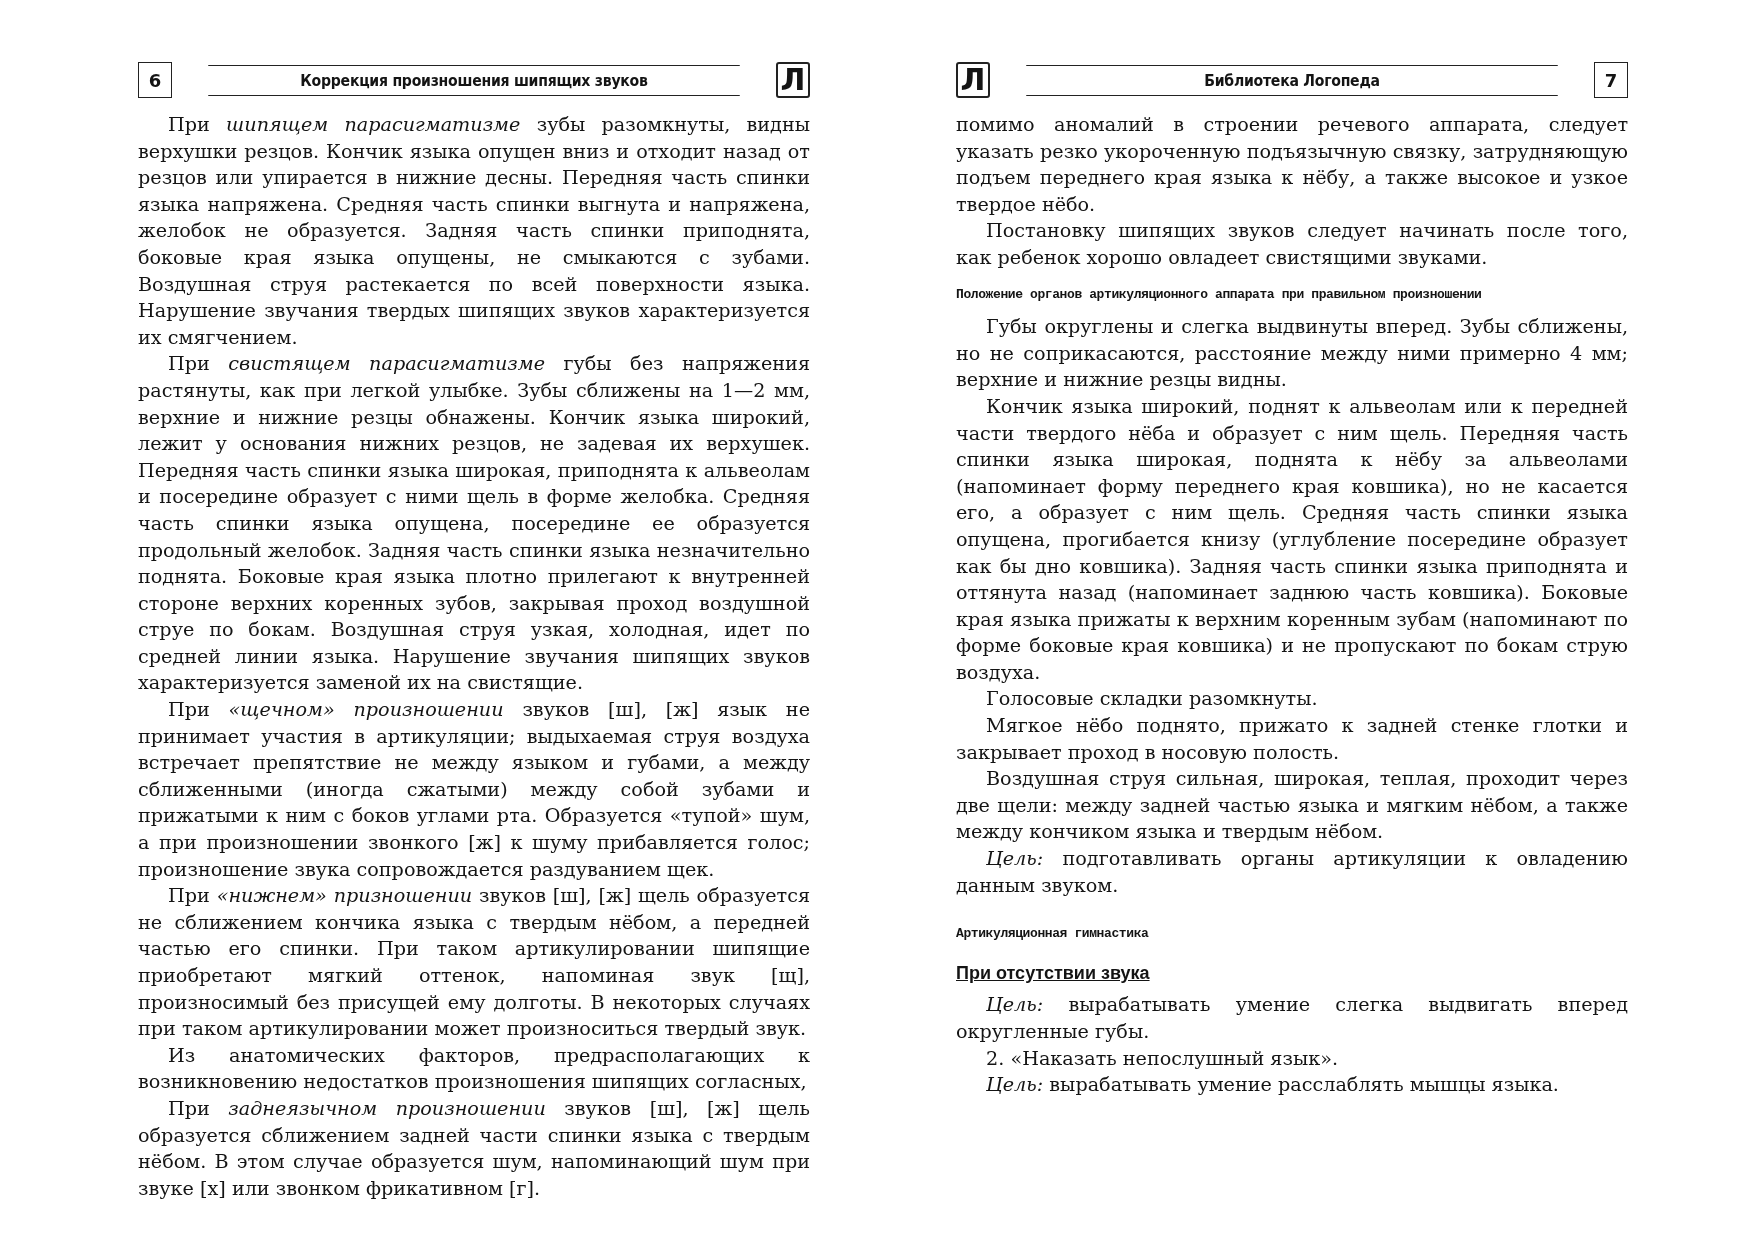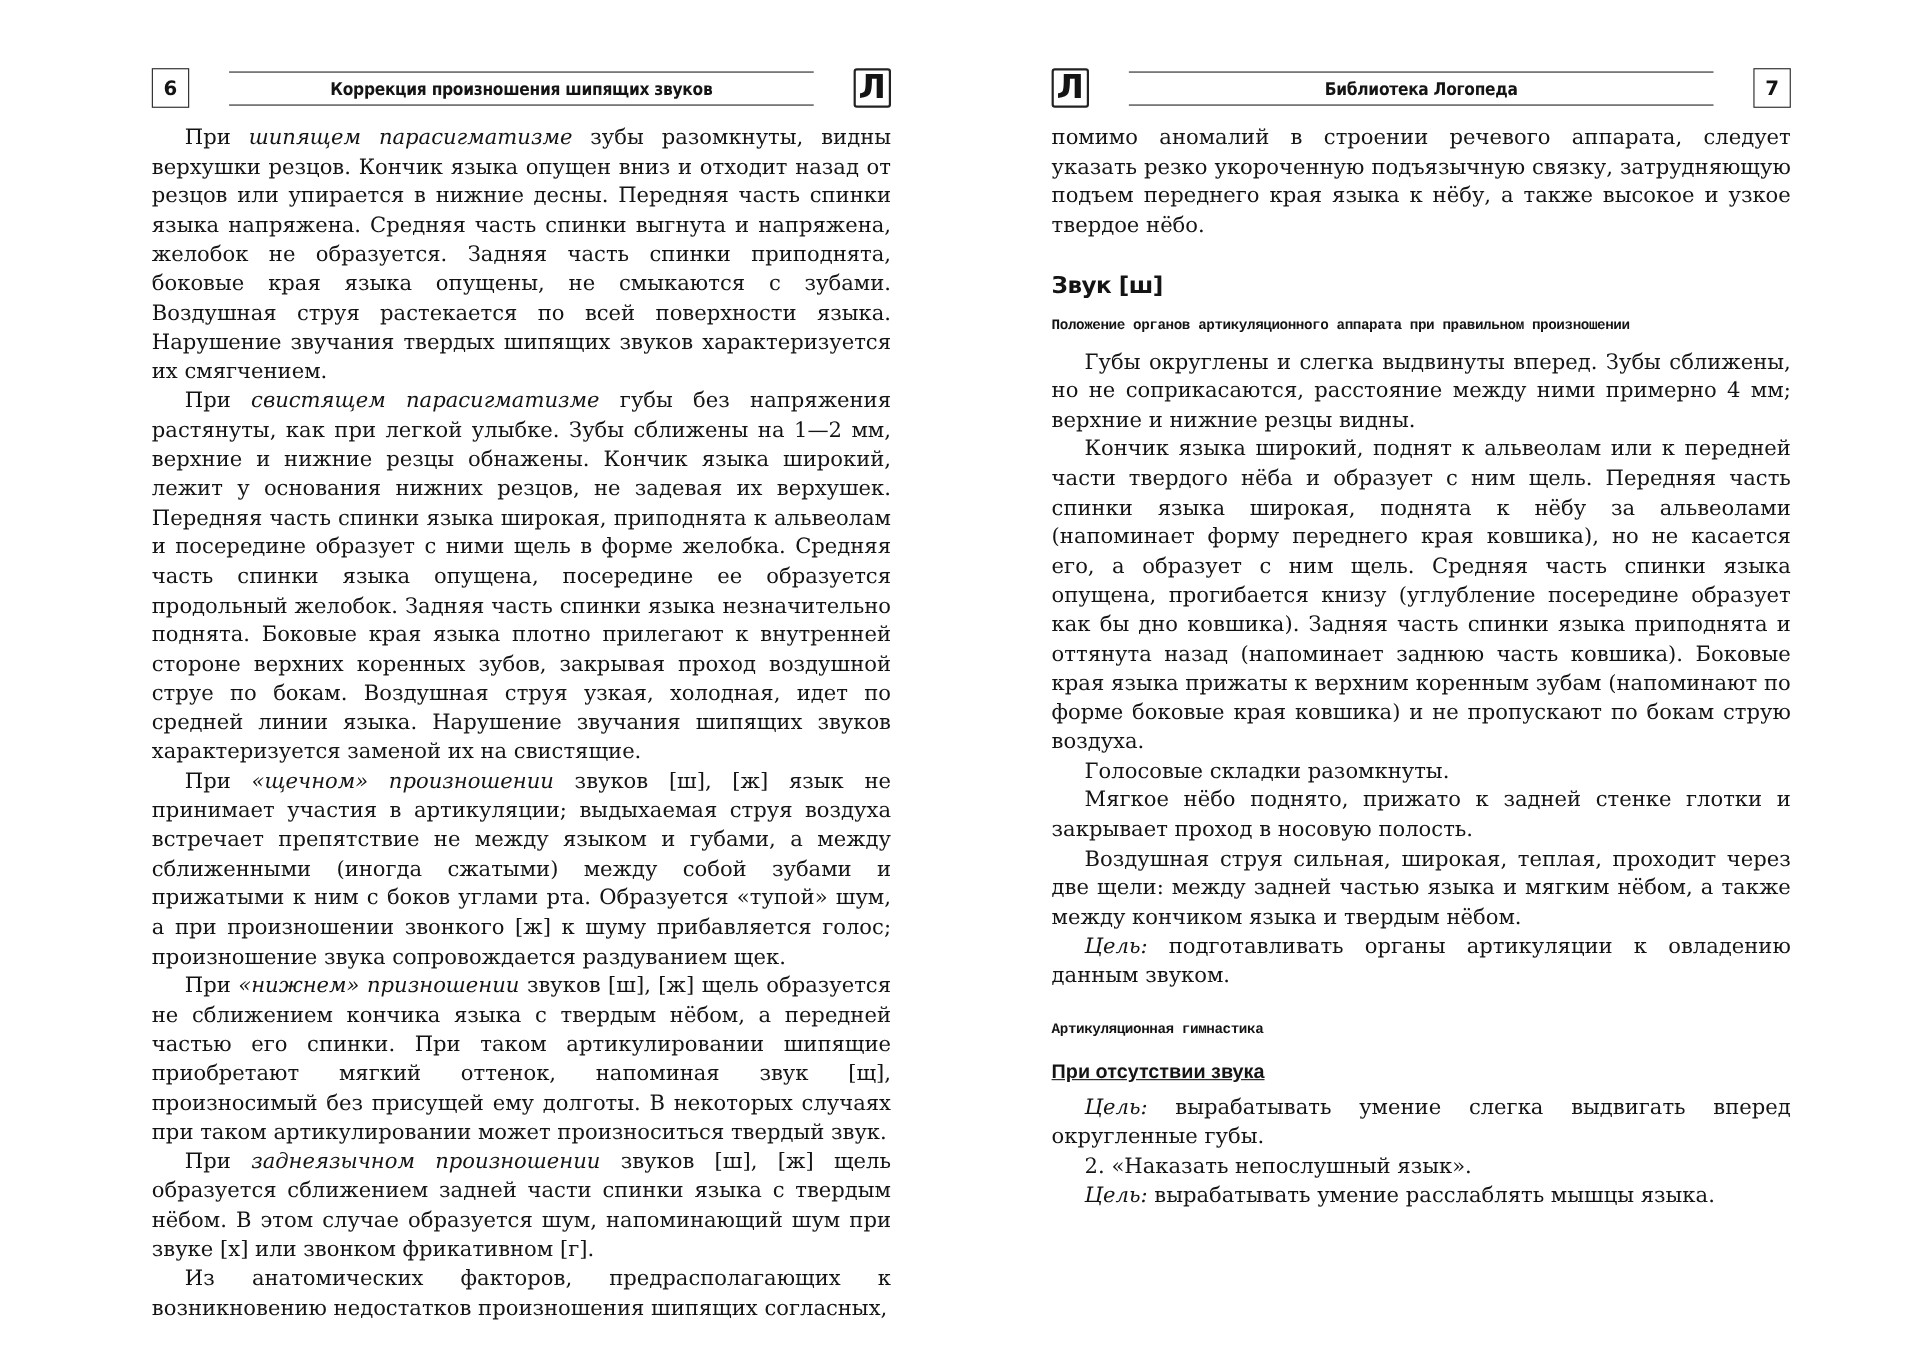--- a/index.html
+++ b/index.html
@@ -27,35 +27,35 @@
   <div class="header">
     <div class="hbox">6</div>
     <div class="hbar">Коррекция произношения шипящих звуков</div>
     <div class="hbox logo">Л</div>
   </div>
   <div class="content">
     <p><span>При </span><i>шипящем парасигматизме</i><span> зубы разомкнуты, видны верхушки резцов. Кончик языка опущен вниз и отходит назад от резцов или упирается в нижние десны. Передняя часть спинки языка напряжена. Средняя часть спинки выгнута и напряжена, желобок не образуется. Задняя часть спинки приподнята, боковые края языка опущены, не смыкаются с зубами. Воздушная струя растекается по всей поверхности языка. Нарушение звучания твердых шипящих звуков характеризуется их смягчением.</span></p>
     <p><span>При </span><i>свистящем парасигматизме</i><span> губы без напряжения растянуты, как при легкой улыбке. Зубы сближены на 1—2 мм, верхние и нижние резцы обнажены. Кончик языка широкий, лежит у основания нижних резцов, не задевая их верхушек. Передняя часть спинки языка широкая, приподнята к альвеолам и посередине образует с ними щель в форме желобка. Средняя часть спинки языка опущена, посередине ее образуется продольный желобок. Задняя часть спинки языка незначительно поднята. Боковые края языка плотно прилегают к внутренней стороне верхних коренных зубов, закрывая проход воздушной струе по бокам. Воздушная струя узкая, холодная, идет по средней линии языка. Нарушение звучания шипящих звуков характеризуется заменой их на свистящие.</span></p>
     <p><span>При </span><i>«щечном» произношении</i><span> звуков [ш], [ж] язык не принимает участия в артикуляции; выдыхаемая струя воздуха встречает препятствие не между языком и губами, а между сближенными (иногда сжатыми) между собой зубами и прижатыми к ним с боков углами рта. Образуется «тупой» шум, а при произношении звонкого [ж] к шуму прибавляется голос; произношение звука сопровождается раздуванием щек.</span></p>
     <p><span>При </span><i>«нижнем» призношении</i><span> звуков [ш], [ж] щель образуется не сближением кончика языка с твердым нёбом, а передней частью его спинки. При таком артикулировании шипящие приобретают мягкий оттенок, напоминая звук [щ], произносимый без присущей ему долготы. В некоторых случаях при таком артикулировании может произноситься твердый звук.</span></p>
+    <p><span>Из анатомических факторов, предрасполагающих к возникновению недостатков произношения шипящих согласных,</span></p>
     <p><span>При </span><i>заднеязычном произношении</i><span> звуков [ш], [ж] щель образуется сближением задней части спинки языка с твердым нёбом. В этом случае образуется шум, напоминающий шум при звуке [х] или звонком фрикативном [г].</span></p>
-    <p><span>Из анатомических факторов, предрасполагающих к возникновению недостатков произношения шипящих согласных,</span></p>
   </div>
 </div>
 
 <div class="page right">
   <div class="header">
     <div class="hbox logo">Л</div>
     <div class="hbar">Библиотека Логопеда</div>
     <div class="hbox">7</div>
   </div>
   <div class="content">
     <p class="noindent">помимо аномалий в строении речевого аппарата, следует указать резко укороченную подъязычную связку, затрудняющую подъем переднего края языка к нёбу, а также высокое и узкое твердое нёбо.</p>
+    <p>Постановку шипящих звуков следует начинать после того, как ребенок хорошо овладеет свистящими звуками.</p>
 
-    <h2 class="sound">Звук [ш]</h2>
     <h3 class="sub">Положение органов артикуляционного аппарата при правильном произношении</h3>
 
     <p>Губы округлены и слегка выдвинуты вперед. Зубы сближены, но не соприкасаются, расстояние между ними примерно 4 мм; верхние и нижние резцы видны.</p>
     <p>Кончик языка широкий, поднят к альвеолам или к передней части твердого нёба и образует с ним щель. Передняя часть спинки языка широкая, поднята к нёбу за альвеолами (напоминает форму переднего края ковшика), но не касается его, а образует с ним щель. Средняя часть спинки языка опущена, прогибается книзу (углубление посередине образует как бы дно ковшика). Задняя часть спинки языка приподнята и оттянута назад (напоминает заднюю часть ковшика). Боковые края языка прижаты к верхним коренным зубам (напоминают по форме боковые края ковшика) и не пропускают по бокам струю воздуха.</p>
     <p>Голосовые складки разомкнуты.</p>
     <p>Мягкое нёбо поднято, прижато к задней стенке глотки и закрывает проход в носовую полость.</p>
     <p>Воздушная струя сильная, широкая, теплая, проходит через две щели: между задней частью языка и мягким нёбом, а также между кончиком языка и твердым нёбом.</p>
     <p><i>Цель:</i><span> подготавливать органы артикуляции к овладению данным звуком.</span></p>
 
     <h3 class="sub gap">Артикуляционная гимнастика</h3>

